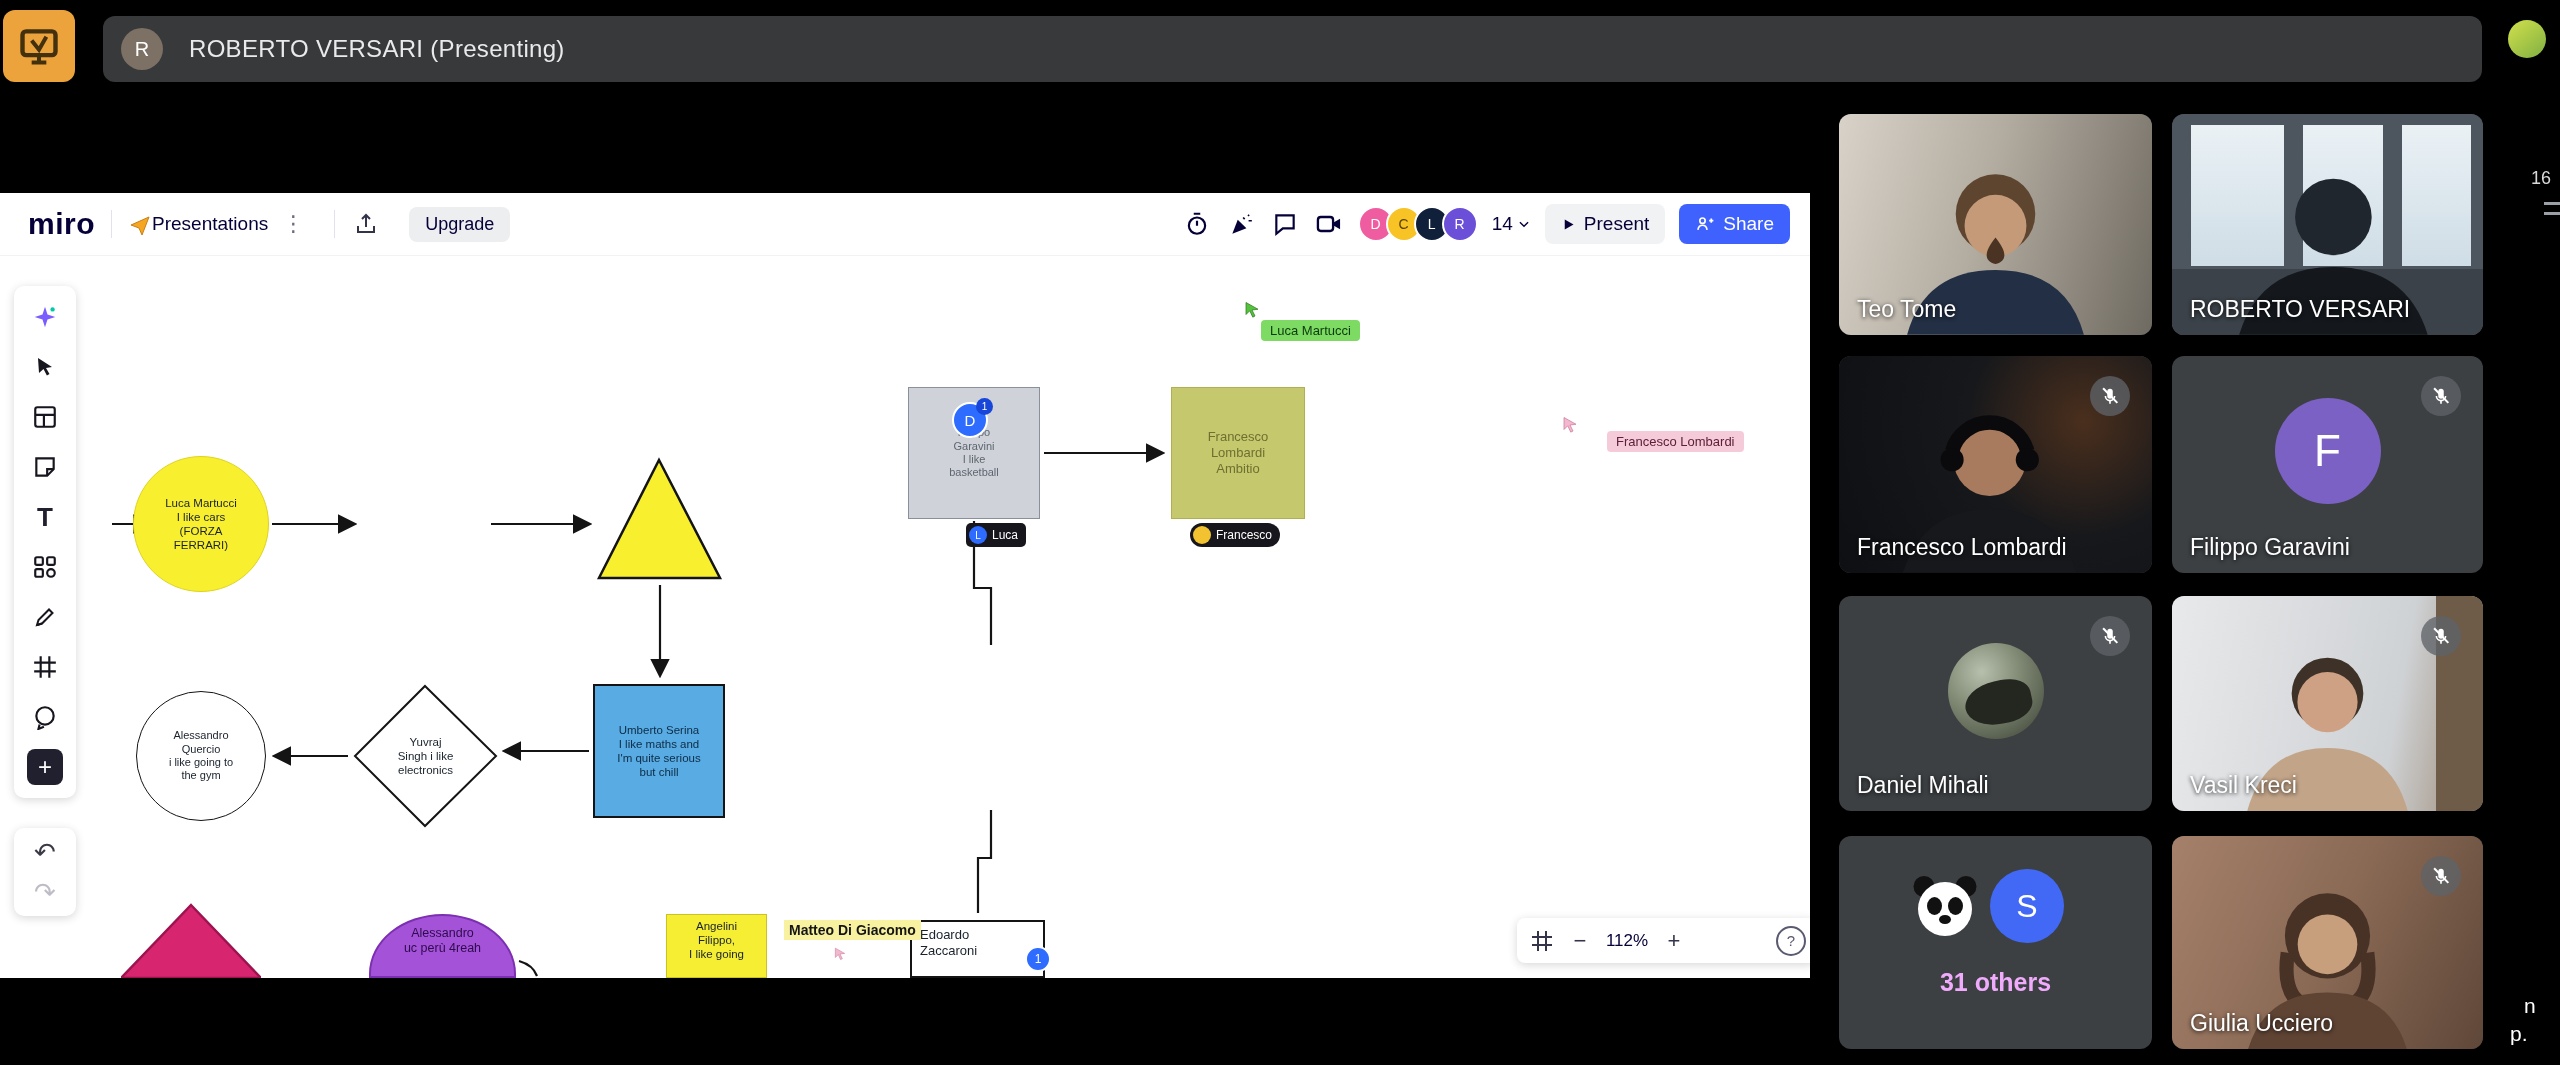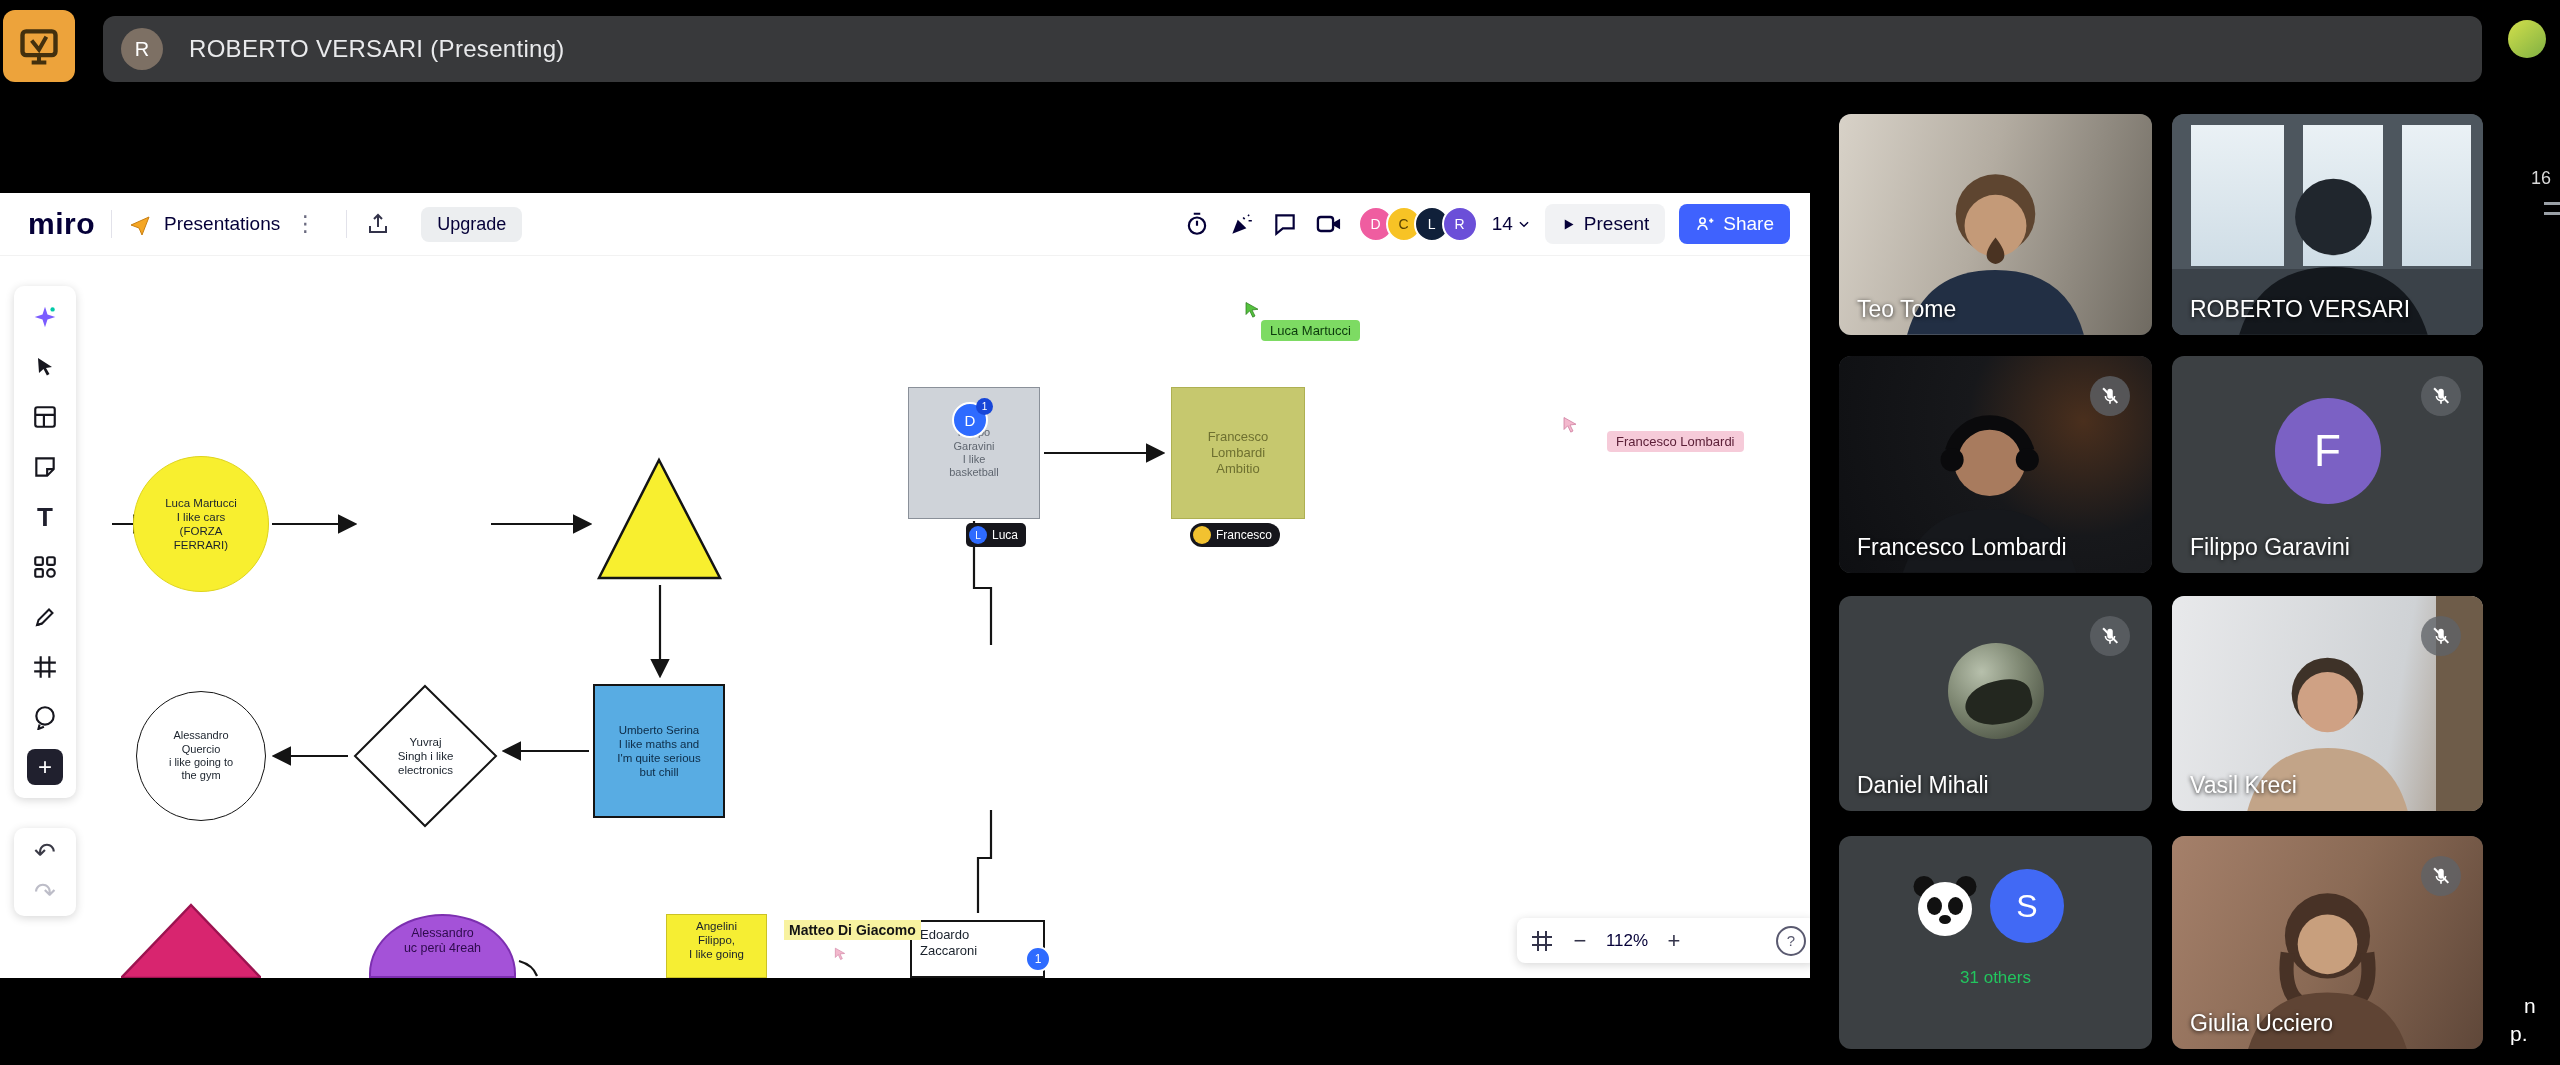--- a/index.html
+++ b/index.html
@@ -15,21 +15,21 @@
             display:flex;align-items:center;justify-content:center;font-size:20px;margin-left:18px;}
   .present-pill .label{color:#e9eaec;font-size:24px;margin-left:26px;letter-spacing:.3px;}
 
   
   .miro-window{position:absolute;left:0;top:193px;width:1810px;height:785px;background:#ffffff;overflow:hidden;}
   .miro-header{position:absolute;left:0;top:0;width:100%;height:62px;background:#fff;z-index:6;
             border-bottom:1px solid rgba(0,0,0,.05);}
   .mh-left{position:absolute;left:0;top:0;height:62px;display:flex;align-items:center;}
   .miro-logo{font-size:30px;font-weight:bold;color:#050038;margin-left:28px;letter-spacing:.5px;}
   .mh-div{width:1px;height:28px;background:#e2e2ea;margin:0 16px;}
-  .board-name{font-size:19px;color:#050038;margin-left:12px;}
+  .board-name{font-size:19px;color:#050038;margin-left:0;}
   .kebab{font-size:22px;color:#6b6b80;margin:0 14px;}
   .upgrade-btn{background:#eceef0;border-radius:8px;padding:7px 16px;font-size:18px;color:#050038;margin-left:28px;}
   .mh-right{position:absolute;right:20px;top:0;height:62px;display:flex;align-items:center;gap:14px;z-index:7;}
   .hdr-ico{width:30px;height:30px;display:flex;align-items:center;justify-content:center;}
   .avatar-stack{display:flex;align-items:center;}
   .avatar-stack .av{width:32px;height:32px;border-radius:50%;border:2px solid #fff;display:flex;
             align-items:center;justify-content:center;font-size:14px;color:#fff;margin-left:-8px;}
   .count-dd{display:flex;align-items:center;font-size:19px;color:#050038;gap:4px;}
   .present-btn{background:#f1f2f4;border-radius:8px;height:40px;display:flex;align-items:center;gap:8px;
             padding:0 16px;font-size:19px;color:#050038;}
@@ -61,21 +61,21 @@
             box-shadow:0 2px 10px rgba(0,0,0,.16);display:flex;align-items:center;z-index:6;padding:0 10px;gap:6px;}
   .zoom-btn{font-size:22px;color:#33334a;width:34px;text-align:center;}
   .zoom-pct{font-size:17px;color:#050038;min-width:48px;text-align:center;}
   .help-circle{width:26px;height:26px;border-radius:50%;border:2px solid #5a5a70;color:#5a5a70;font-size:15px;
             display:flex;align-items:center;justify-content:center;margin-left:auto;}
 
   
   .tile{position:absolute;border-radius:12px;overflow:hidden;background:#3c4043;}
   .tile .name{position:absolute;left:18px;bottom:12px;color:#fff;font-size:23px;z-index:3;
             text-shadow:0 1px 4px rgba(0,0,0,.85);}
-  .tile .name-center{position:absolute;left:0;right:0;top:62%;text-align:center;color:#22c55e;font-size:17px;z-index:3;}
+  .tile .name-center{position:absolute;left:0;right:0;top:62%;text-align:center;color:#f0abfc;font-size:25px;z-index:3;font-weight:bold;}
   .mute{position:absolute;top:20px;right:22px;width:40px;height:40px;border-radius:50%;z-index:3;
             background:rgba(95,99,104,.78);display:flex;align-items:center;justify-content:center;}
   .person{position:absolute;bottom:0;left:0;width:100%;height:80%;}
   .big-avatar{position:absolute;left:50%;top:44%;transform:translate(-50%,-50%);border-radius:50%;
             display:flex;align-items:center;justify-content:center;z-index:2;}
 
   .scene{position:absolute;inset:0;}
   .scene-teo{background:linear-gradient(105deg,#d8d2c8 0%,#b3aca1 45%,#6f6a61 100%);}
   .scene-roberto{background:#4d565e;}
   .pane{position:absolute;background:linear-gradient(#eaf1f5,#cfdde6);}

